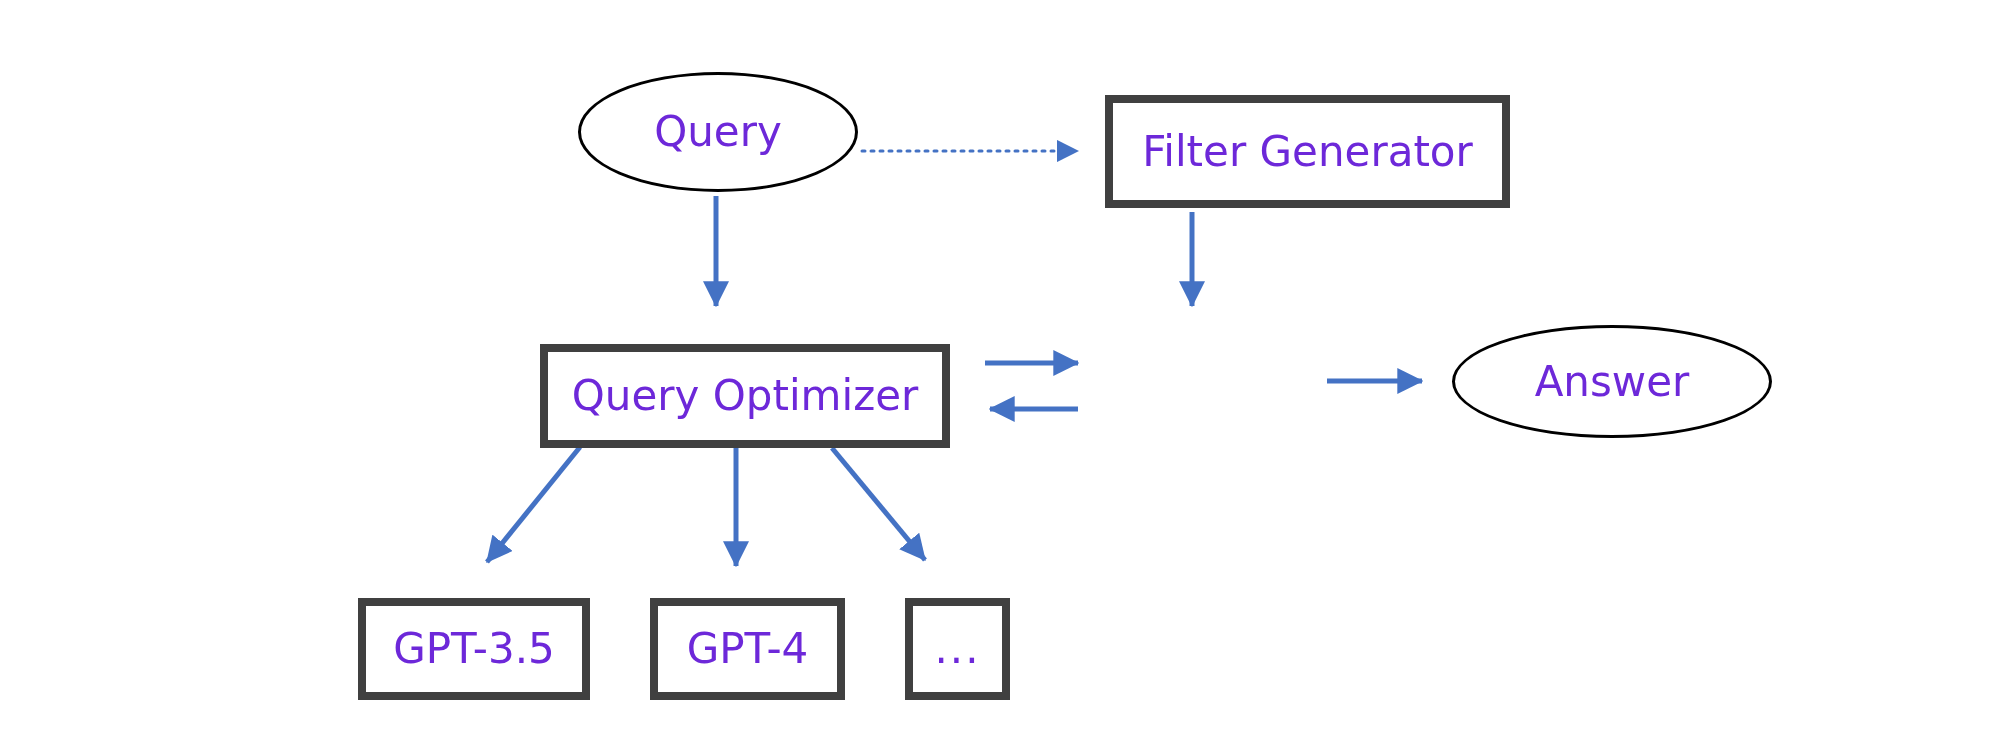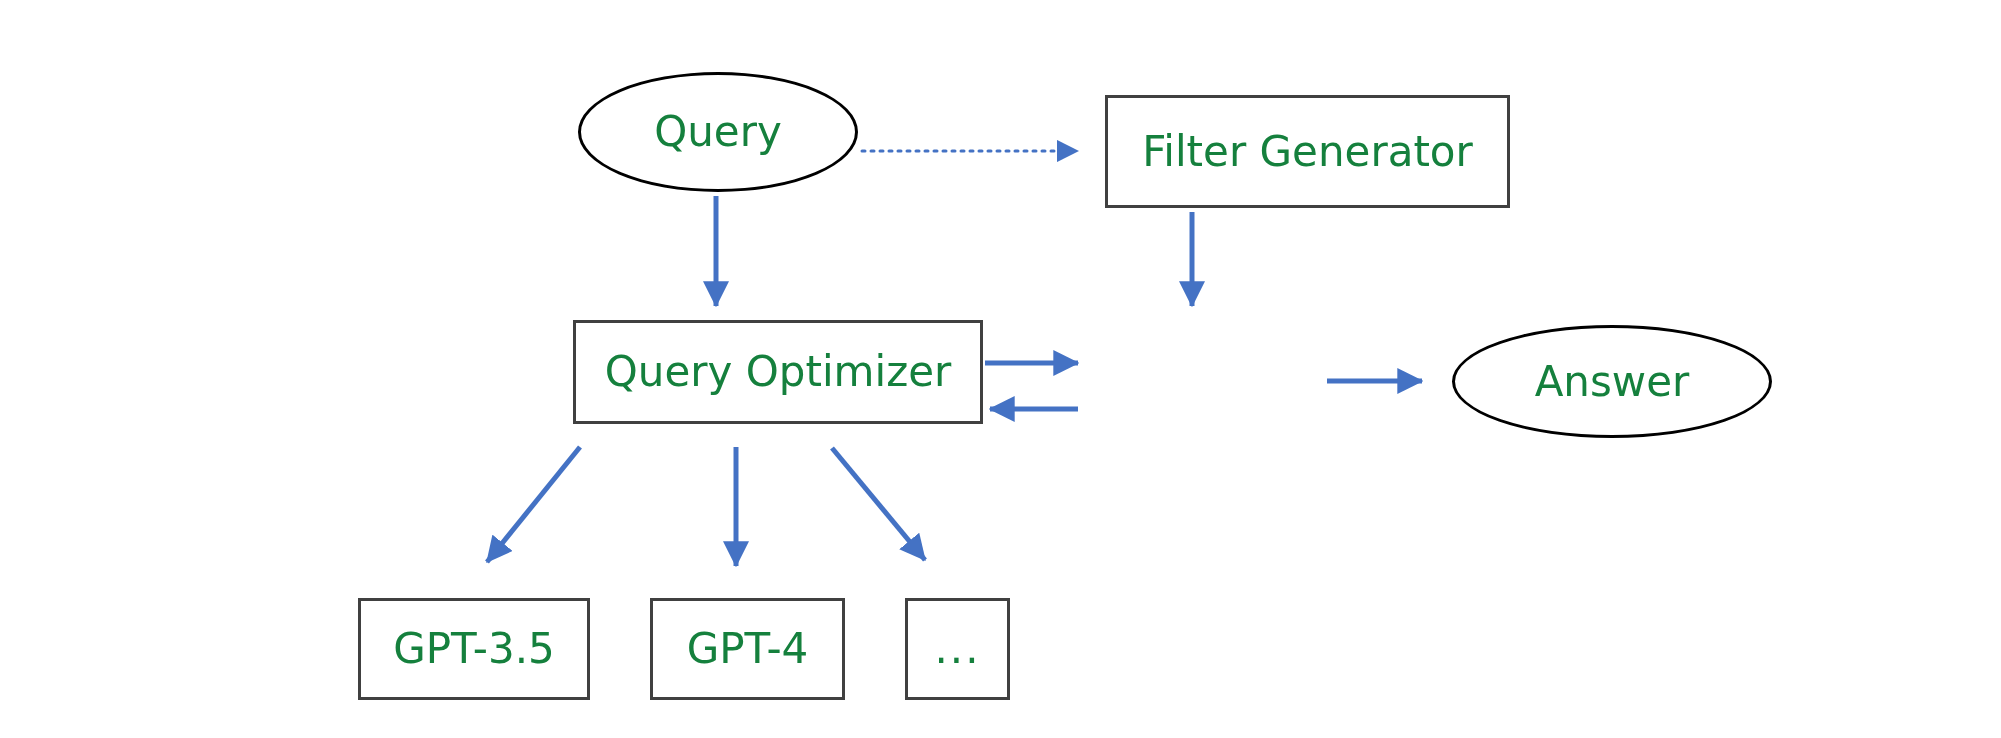--- a/index.html
+++ b/index.html
@@ -29,32 +29,32 @@
     position: absolute;
     box-sizing: border-box;
     display: flex;
     align-items: center;
     justify-content: center;
     background: #ffffff;
     color: #000000;
     z-index: 2;
   }
   .node-box {
-    border: 3px solid #404040;
+    border: 8px solid #404040;
   }
   .node-ellipse {
     border: 3px solid #000000;
     border-radius: 50%;
   }
   .node-label {
     font-size: 42px;
     line-height: 1;
     letter-spacing: 0px;
     white-space: nowrap;
-    color: #15803d;
+    color: #6d28d9;
   }
   .label-dots {
     font-size: 42px;
     letter-spacing: 2px;
   }
 </style>
 </head>
 <body>
 
 <div id="canvas">
@@ -107,21 +107,21 @@
   </svg>
 
   <div class="node node-ellipse" style="left:578px; top:72px; width:280px; height:120px;">
     <span class="node-label">Query</span>
   </div>
 
   <div class="node node-box" style="left:1105px; top:95px; width:405px; height:113px;">
     <span class="node-label">Filter Generator</span>
   </div>
 
-  <div class="node node-box" style="left:540px; top:320px; width:410px; height:104px;margin-left:33px;">
+  <div class="node node-box" style="left:540px; top:344px; width:410px; height:104px;">
     <span class="node-label">Query Optimizer</span>
   </div>
 
 
   <div class="node node-ellipse" style="left:1452px; top:325px; width:320px; height:113px;">
     <span class="node-label">Answer</span>
   </div>
 
   <div class="node node-box" style="left:358px; top:598px; width:232px; height:102px;align-items:center;">
     <span class="node-label">GPT-3.5</span>

